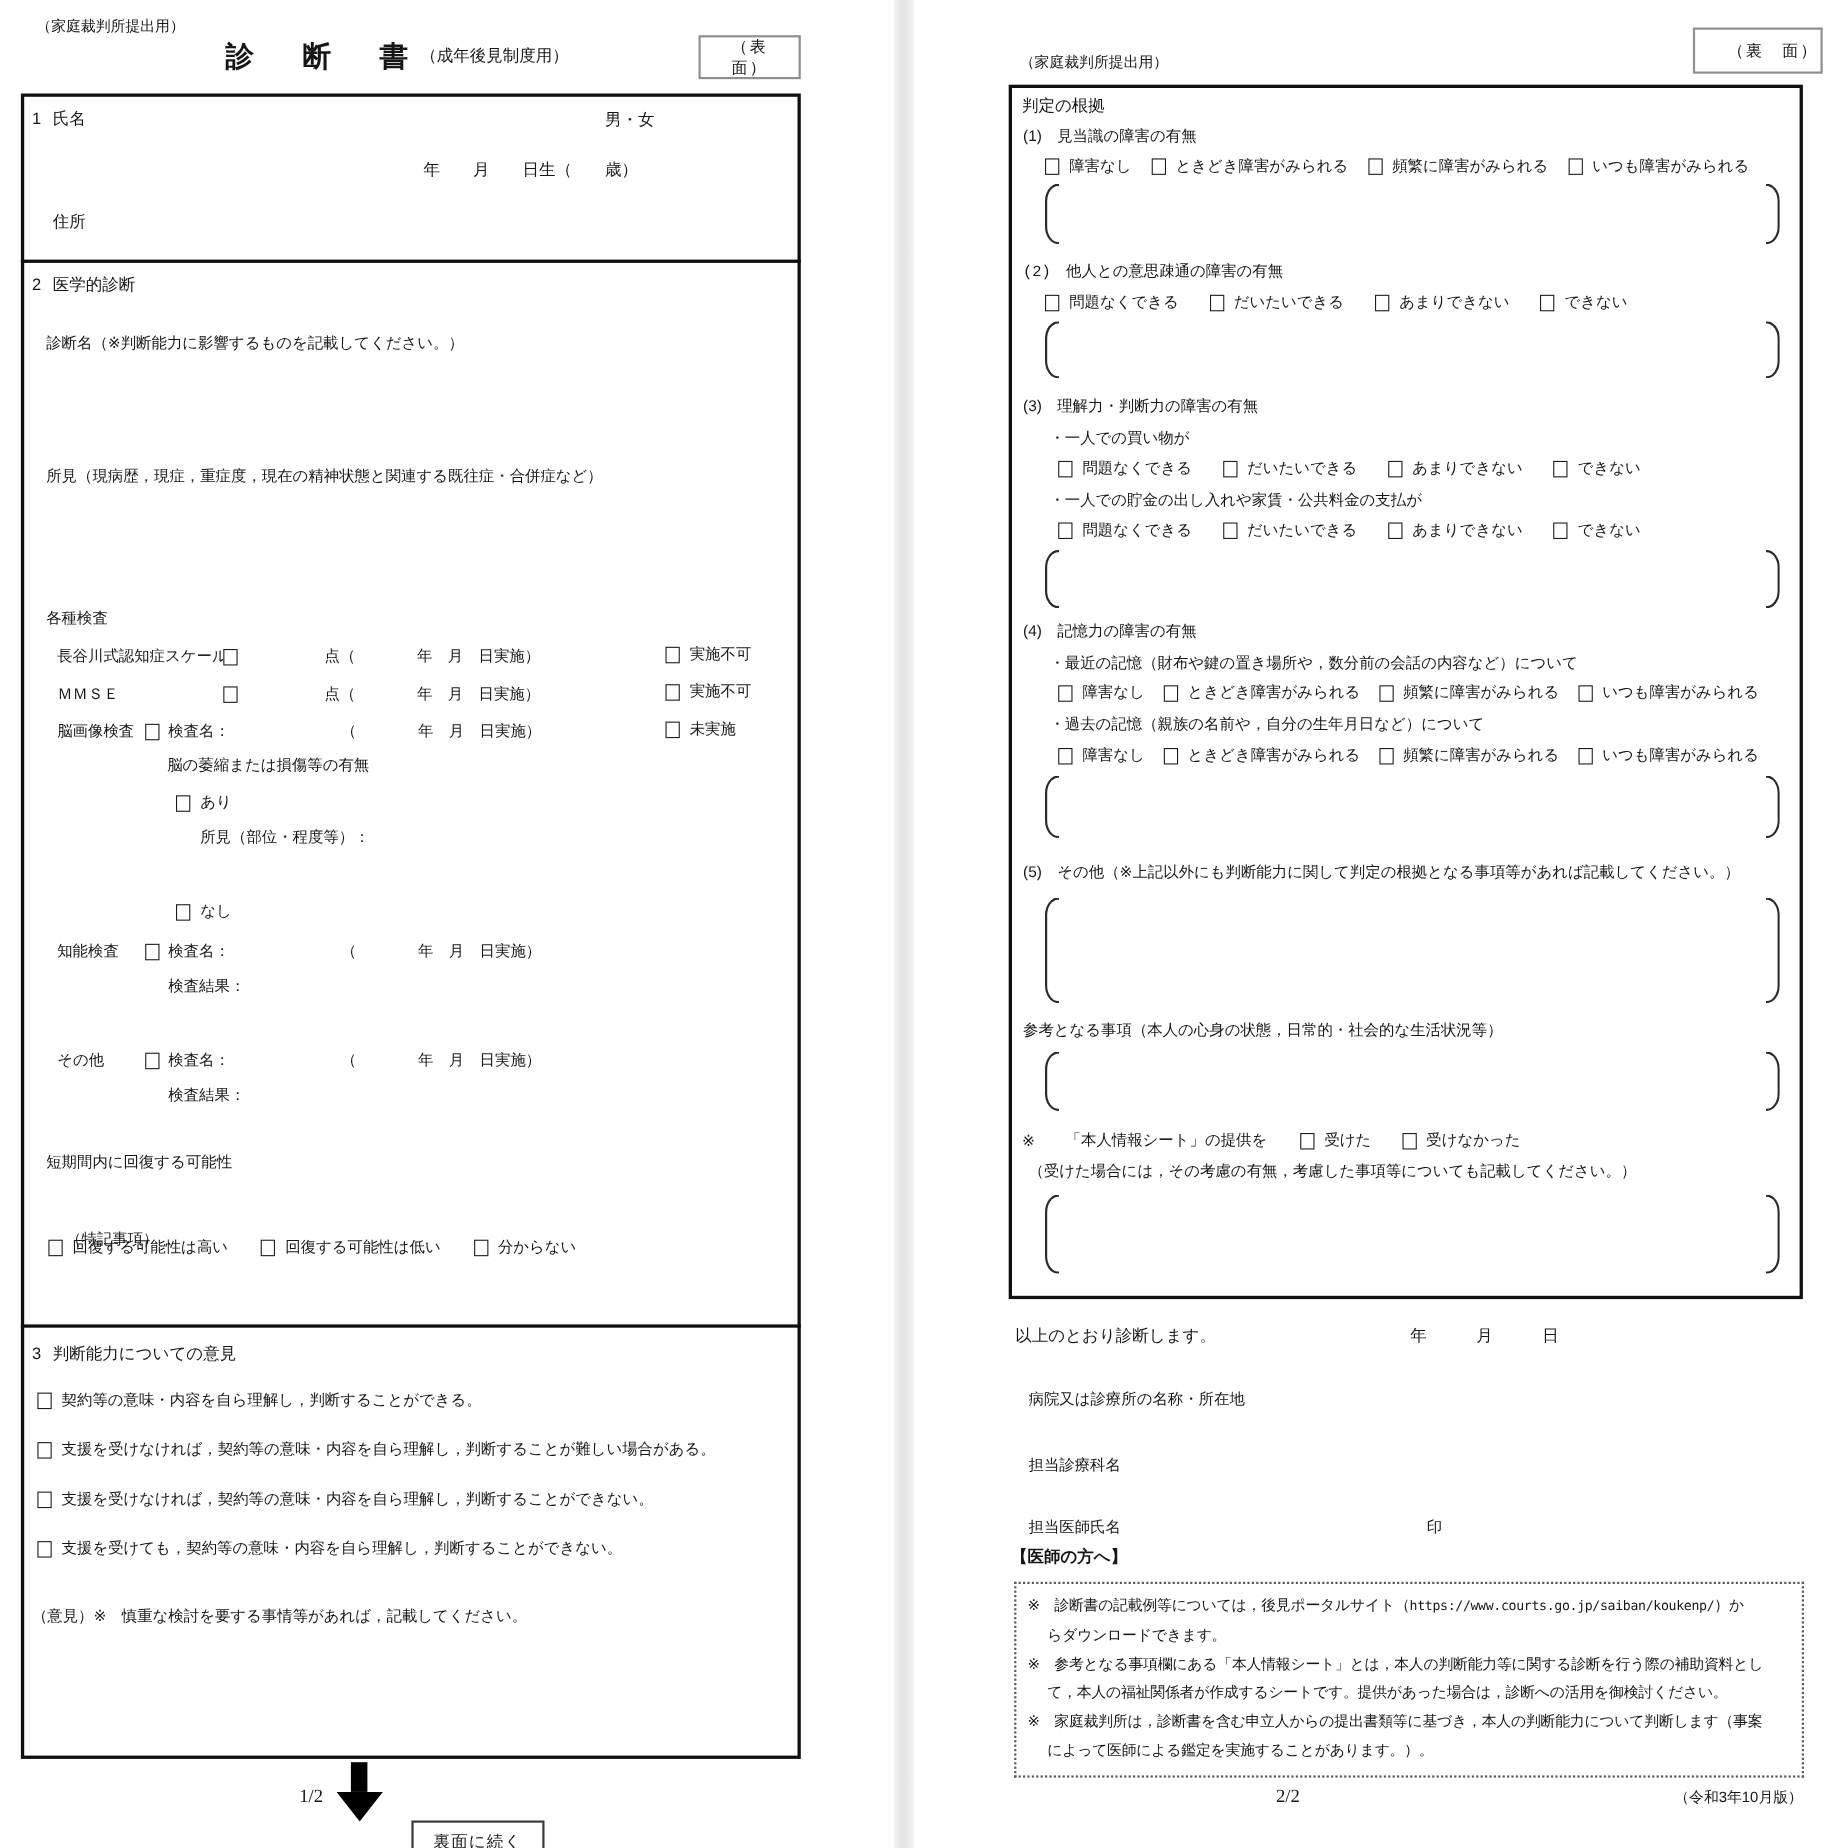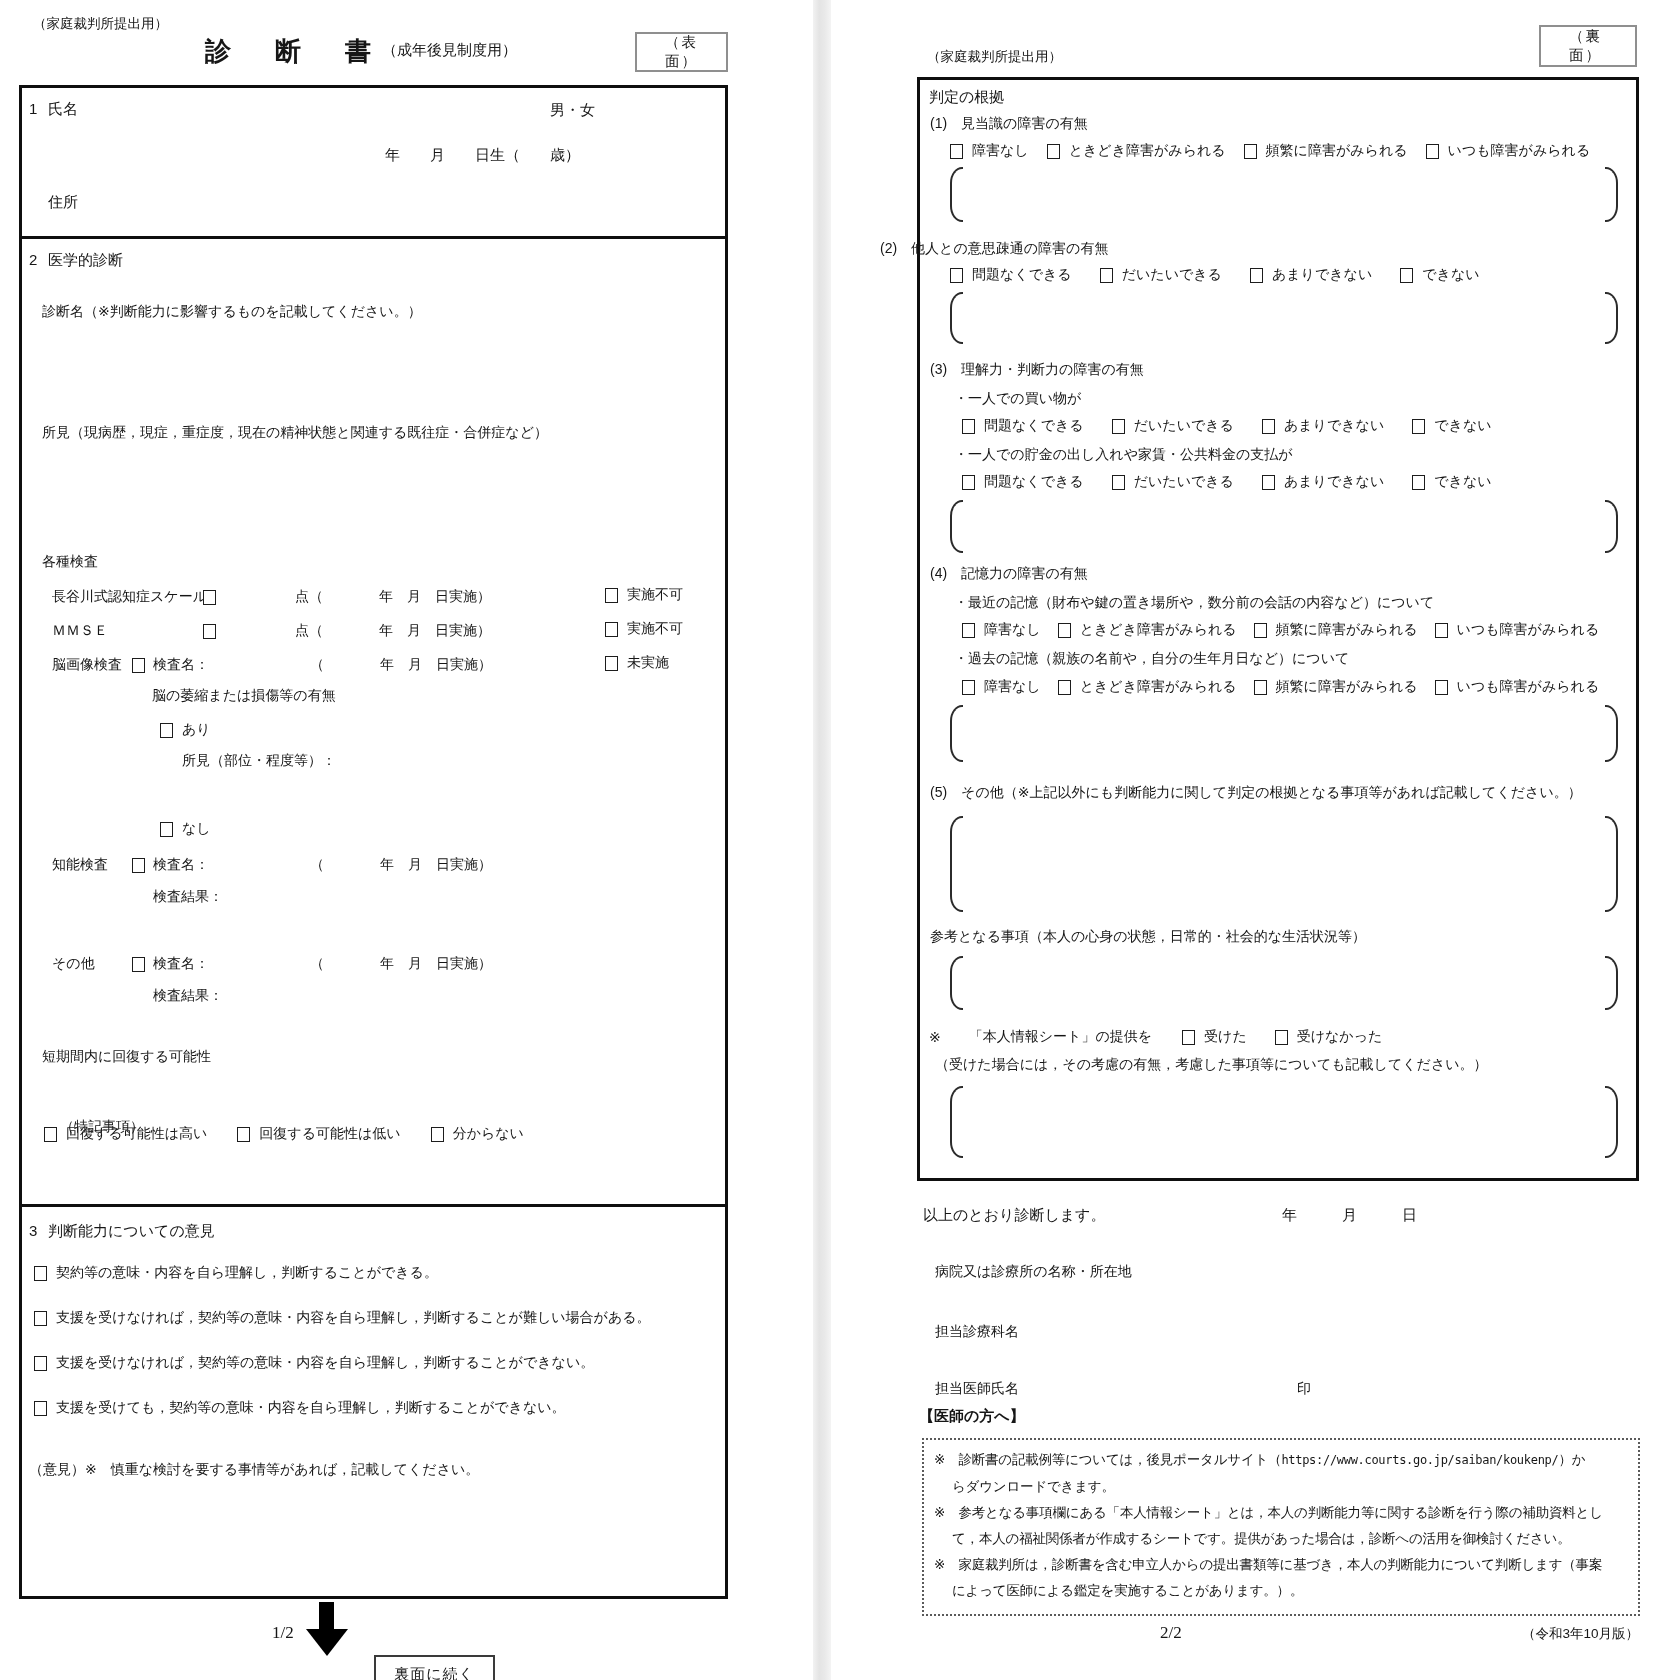--- a/index.html
+++ b/index.html
@@ -120,37 +120,37 @@
 
   <div class="t serif" style="left:272px; top:1622px;">1/2</div>
   <div style="position:absolute; left:306px; top:1602px; width:42px; height:54px;">
     <div class="arrow-stem"></div>
     <div class="arrow-head"></div>
   </div>
   <div class="box cont-box" style="left:374px; top:1615px; width:121px; height:38px;margin-top:40px;">
     <span>裏面に続く</span>
   </div>
 
-  <div class="box side-box" style="left:1539px; top:25px; width:98px; height:42px;">
+  <div class="box side-box" style="left:1539px; top:25px; width:118px; height:42px;">
     <span>（裏　面）</span>
   </div>
   <div class="t f13" style="left:927px; top:49px;">（家庭裁判所提出用）</div>
 
   <div class="box main-border" style="left:917px; top:77px; width:722px; height:1104px; border-width:3.5px;"></div>
 
   <div class="t f15" style="left:929px; top:88px;">判定の根拠</div>
 
   <div class="t" style="left:930px; top:115px;">(1)　見当識の障害の有無</div>
   <div class="optrow" style="left:950px; top:142px; gap:18px;"><span class="opt"><span class="cb"></span><span>障害なし</span></span><span class="opt"><span class="cb"></span><span>ときどき障害がみられる</span></span><span class="opt"><span class="cb"></span><span>頻繁に障害がみられる</span></span><span class="opt"><span class="cb"></span><span>いつも障害がみられる</span></span></div>
   <div class="area" style="left:950px; top:167px; width:668px; height:55px;">
     <div class="pl"></div>
     <div class="pr"></div>
   </div>
 
-  <div class="t" style="left:880px; top:240px;">(2)　他人との意思疎通の障害の有無</div>
+  <div class="t" style="left:930px; top:240px;font-family:Liberation Mono, monospace;">(2)　他人との意思疎通の障害の有無</div>
   <div class="optrow" style="left:950px; top:266px; gap:28px;"><span class="opt"><span class="cb"></span><span>問題なくできる</span></span><span class="opt"><span class="cb"></span><span>だいたいできる</span></span><span class="opt"><span class="cb"></span><span>あまりできない</span></span><span class="opt"><span class="cb"></span><span>できない</span></span></div>
   <div class="area" style="left:950px; top:292px; width:668px; height:52px;">
     <div class="pl"></div>
     <div class="pr"></div>
   </div>
 
   <div class="t" style="left:930px; top:361px;">(3)　理解力・判断力の障害の有無</div>
   <div class="t" style="left:954px; top:390px;">・一人での買い物が</div>
   <div class="optrow" style="left:962px; top:417px; gap:28px;"><span class="opt"><span class="cb"></span><span>問題なくできる</span></span><span class="opt"><span class="cb"></span><span>だいたいできる</span></span><span class="opt"><span class="cb"></span><span>あまりできない</span></span><span class="opt"><span class="cb"></span><span>できない</span></span></div>
   <div class="t" style="left:954px; top:446px;">・一人での貯金の出し入れや家賃・公共料金の支払が</div>

